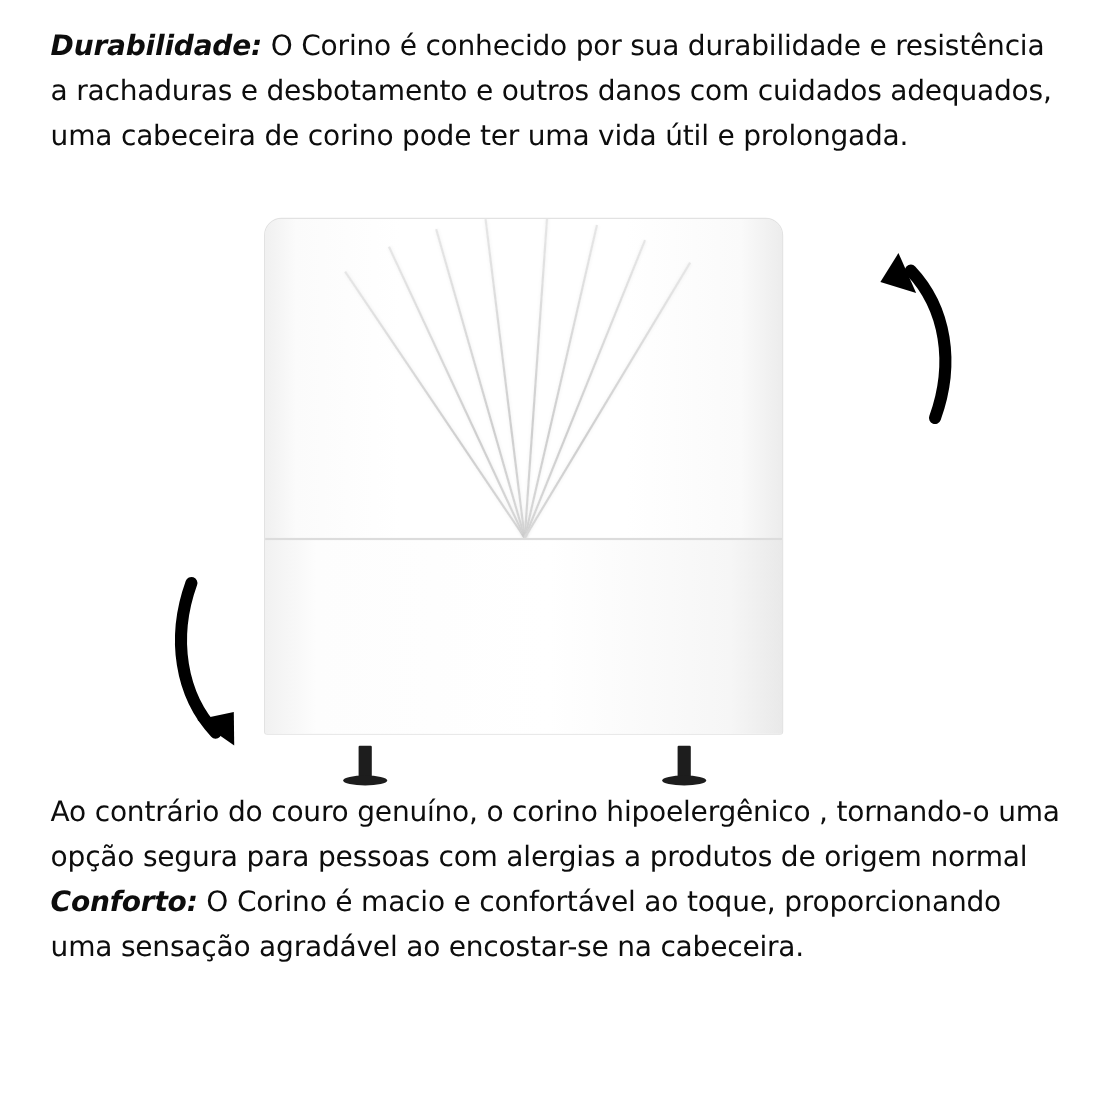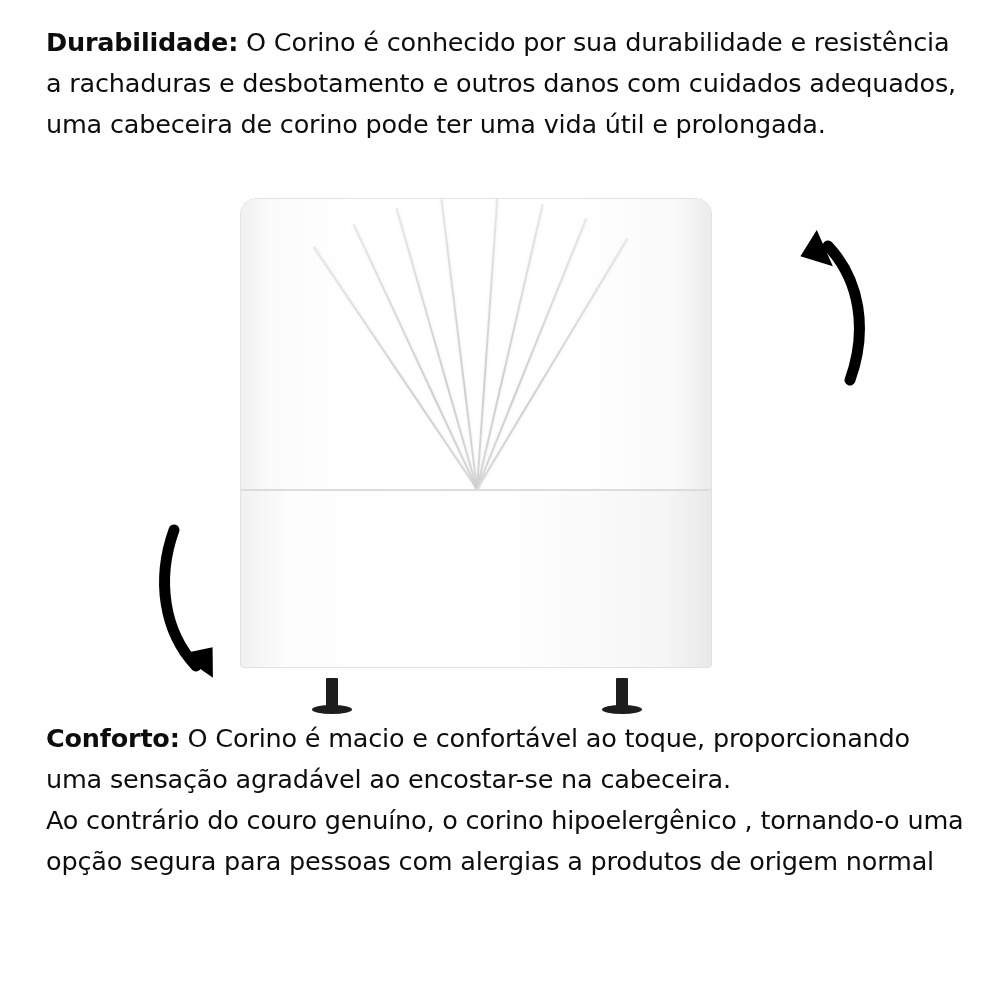--- a/index.html
+++ b/index.html
@@ -29,20 +29,21 @@
     width: 920px;
     font-size: 25.5px;
     line-height: 41px;
     letter-spacing: -0.2px;
     color: #0d0d0d;
     font-family: "DejaVu Sans", sans-serif;
   }
 
   .text-block .lead {
     font-weight: bold;
+    font-style: italic;
   }
 
   #block-durabilidade {
     top: 22px;
   }
 
   #block-conforto {
     top: 718px;
   }
 
@@ -207,17 +208,17 @@
       <path d="M62 22 L 88 52 L 54 52 Z" fill="#000" transform="rotate(17 71 37)"></path>
     </svg>
 
     <svg class="arrow" id="arrow-down" viewBox="0 0 120 180">
       <path d="M22 10 C 4 60, 12 112, 44 146" stroke="#000" stroke-width="11" fill="none" stroke-linecap="round"></path>
       <path d="M58 160 L 30 130 L 64 130 Z" fill="#000" transform="rotate(-12 49 145)"></path>
     </svg>
   </div>
 
   <div class="text-block" id="block-conforto">
+    <p class="para para2"> Ao contrário do couro genuíno, o corino hipoelergênico , tornando-o uma opção segura para pessoas com alergias a produtos de origem normal</p>
     <p class="para"><span class="lead">Conforto:</span><span> O Corino é macio e confortável ao toque, proporcionando uma sensação agradável ao encostar-se na cabeceira.</span></p>
-    <p class="para para2"> Ao contrário do couro genuíno, o corino hipoelergênico , tornando-o uma opção segura para pessoas com alergias a produtos de origem normal</p>
   </div>
 
 </div>
 
 </body></html>

